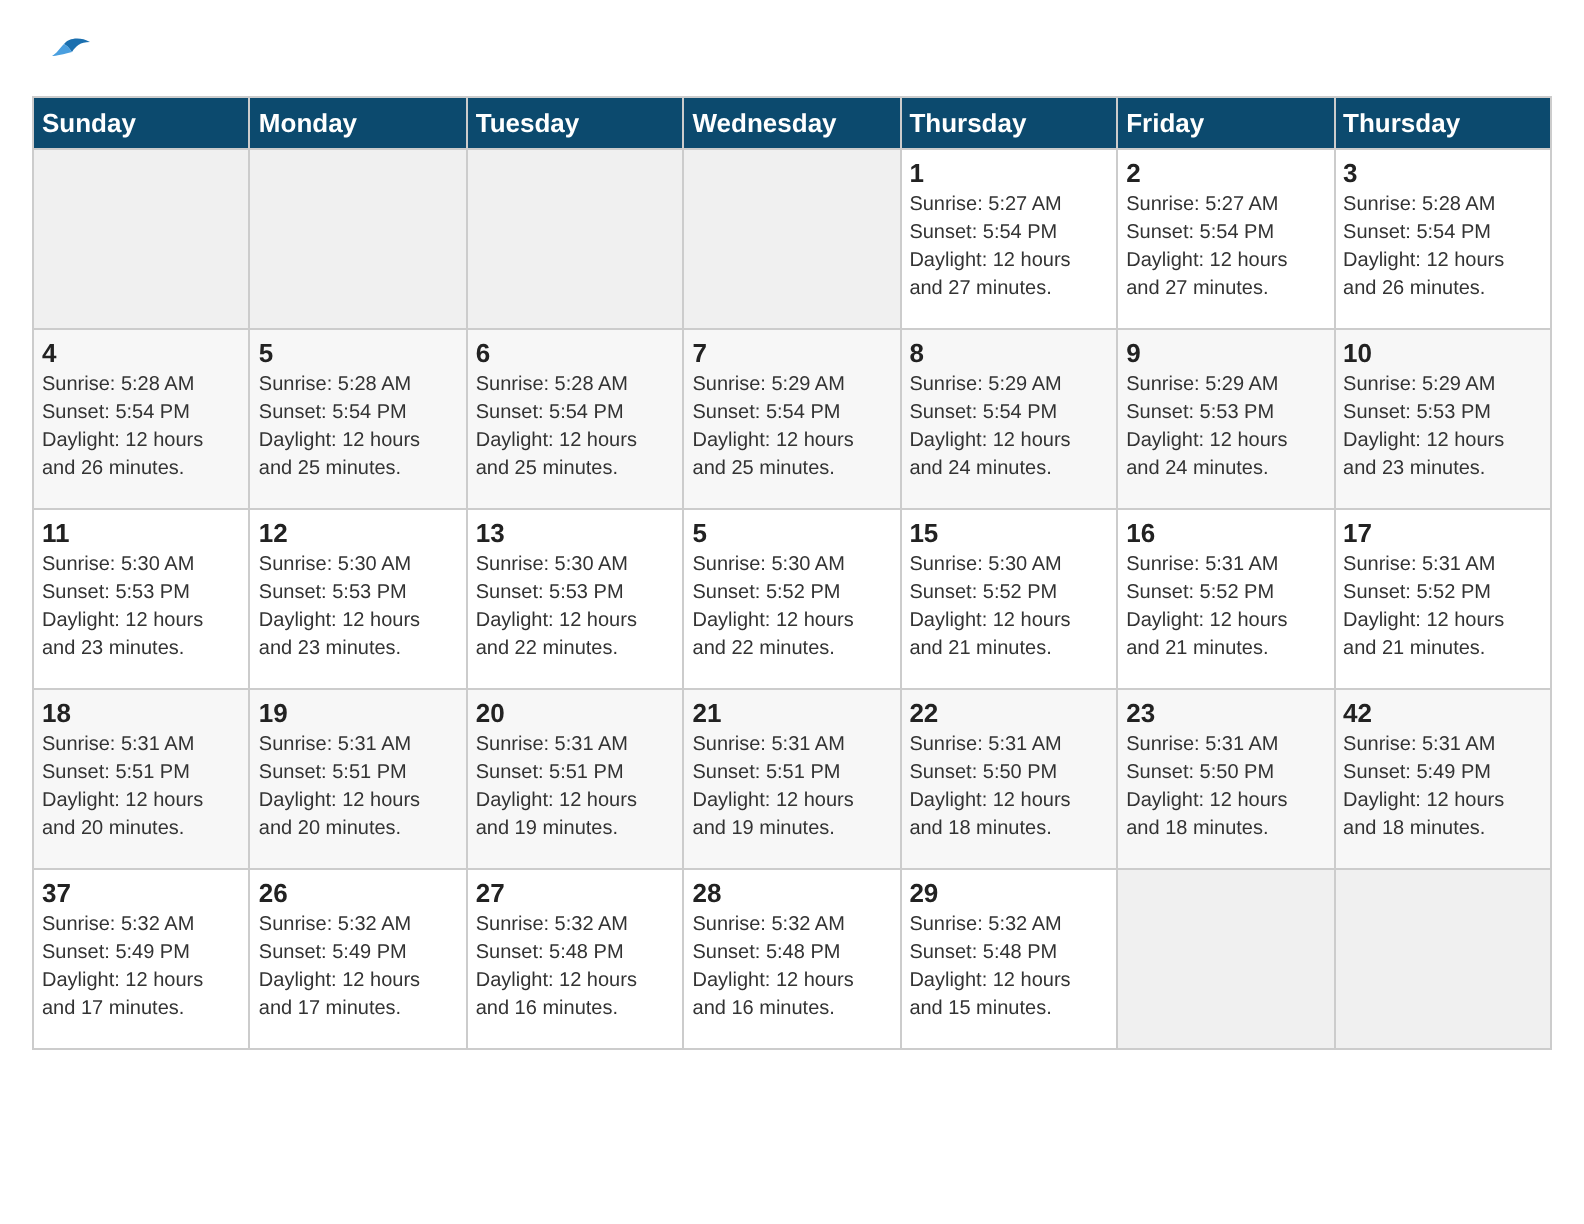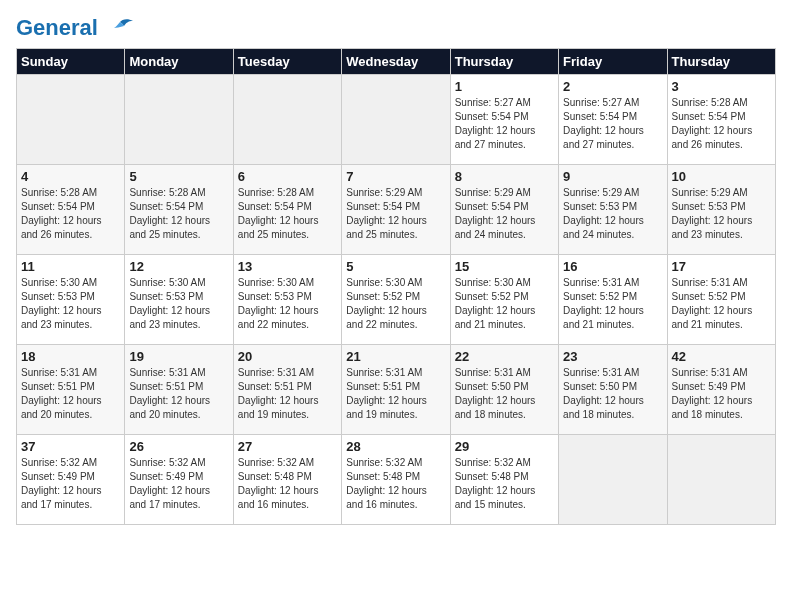--- a/index.html
+++ b/index.html
@@ -45,21 +45,21 @@
     .cal-subtitle {
       font-size: 15px;
       color: #555;
     }
     table {
       width: 100%;
       border-collapse: collapse;
       table-layout: fixed;
     }
     thead th {
-      background: #0f172a;
+      background: #0c4a6e;
       color: #fff;
       font-size: 13px;
       font-weight: bold;
       padding: 5px 4px;
       text-align: left;
       border: 1px solid #ccc;
     }
     tbody td {
       border: 1px solid #ccc;
       vertical-align: top;
@@ -87,21 +87,20 @@
       background: #f0f0f0 !important;
     }
   </style>
 </head>
 <body>
 
 <div class="header-section">
   <div class="logo">
     <div>
       <div class="logo-text">
-        <span>General</span>
         <svg class="logo-bird" viewBox="0 0 28 22" style="display:inline-block;vertical-align:middle;">
           <path d="M14 4 C16 1, 22 0, 27 3 C22 3, 20 5, 18 8 C16 5, 14 4, 14 4Z" fill="#1a6faf"></path>
           <path d="M14 4 C12 6, 10 9, 8 10 C10 10, 14 9, 18 8 C16 5, 14 4, 14 4Z" fill="#4a9fdf"></path>
         </svg>
       </div>
     </div>
   </div>
   <div class="title-block">
     <div class="cal-title"></div>
     <div class="cal-subtitle"></div>

